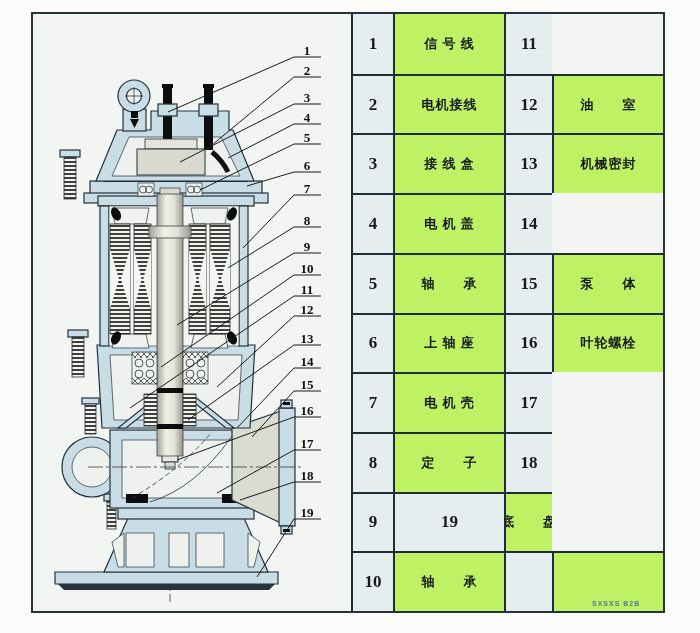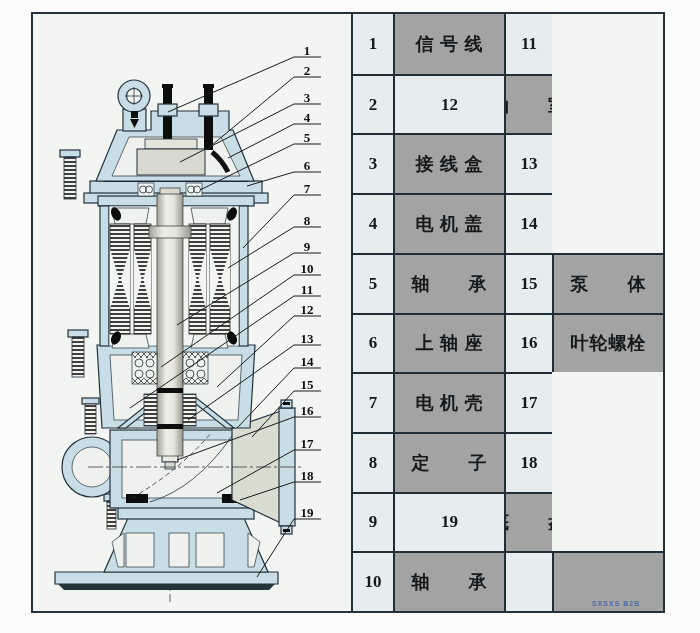--- a/index.html
+++ b/index.html
@@ -20,21 +20,21 @@
     display:grid;grid-template-rows:repeat(10,1fr);
   }
   .tr{display:grid;grid-template-columns:42px 111px 48px 1fr;min-height:0}
   .td{
     display:flex;align-items:center;justify-content:center;
     border-left:2px solid #1f2d37;border-top:2px solid #1f2d37;
     color:#15191c;font-weight:bold;white-space:pre;overflow:hidden;
   }
   .tr:first-child .td{border-top:none}
   .td.num{background:#e6edee;font-size:17px;font-family:"Liberation Serif","DejaVu Serif",serif}
-  .td.name{background:#a3a3a3;font-size:18px;letter-spacing:1px}
+  .td.name{background:#bef264;font-size:13px;letter-spacing:1px}
 
   
   .cast{fill:#c9dde6;stroke:#22313b;stroke-width:1.2}
   .cavity{fill:#eef1ee;stroke:#22313b;stroke-width:.7}
   .grayp{fill:#d9d9cf;stroke:#22313b;stroke-width:1}
   .blackp{fill:#0d0d0d;stroke:none}
   .thin{fill:none;stroke:#22313b;stroke-width:.8}
   .leader{fill:none;stroke:#1b1b1b;stroke-width:1}
   .callout-num{font:bold 13px "Liberation Serif","DejaVu Serif",serif;text-anchor:middle;fill:#101010}
   .cline{fill:none;stroke:#3a3a3a;stroke-width:.8;stroke-dasharray:15 3 3 3}
@@ -283,27 +283,29 @@
   </svg>
 
   <div class="parts-table">
     <div class="tr">
       <div class="td num">1</div>
       <div class="td name">信 号 线</div>
       <div class="td num">11</div>
     </div>
     <div class="tr">
       <div class="td num">2</div>
+      <div class="td name">电机接线</div>
       <div class="td num">12</div>
       <div class="td name">油　　室</div>
     </div>
     <div class="tr">
       <div class="td num">3</div>
       <div class="td name">接 线 盒</div>
       <div class="td num">13</div>
+      <div class="td name">机械密封</div>
     </div>
     <div class="tr">
       <div class="td num">4</div>
       <div class="td name">电 机 盖</div>
       <div class="td num">14</div>
     </div>
     <div class="tr">
       <div class="td num">5</div>
       <div class="td name">轴　　承</div>
       <div class="td num">15</div>

